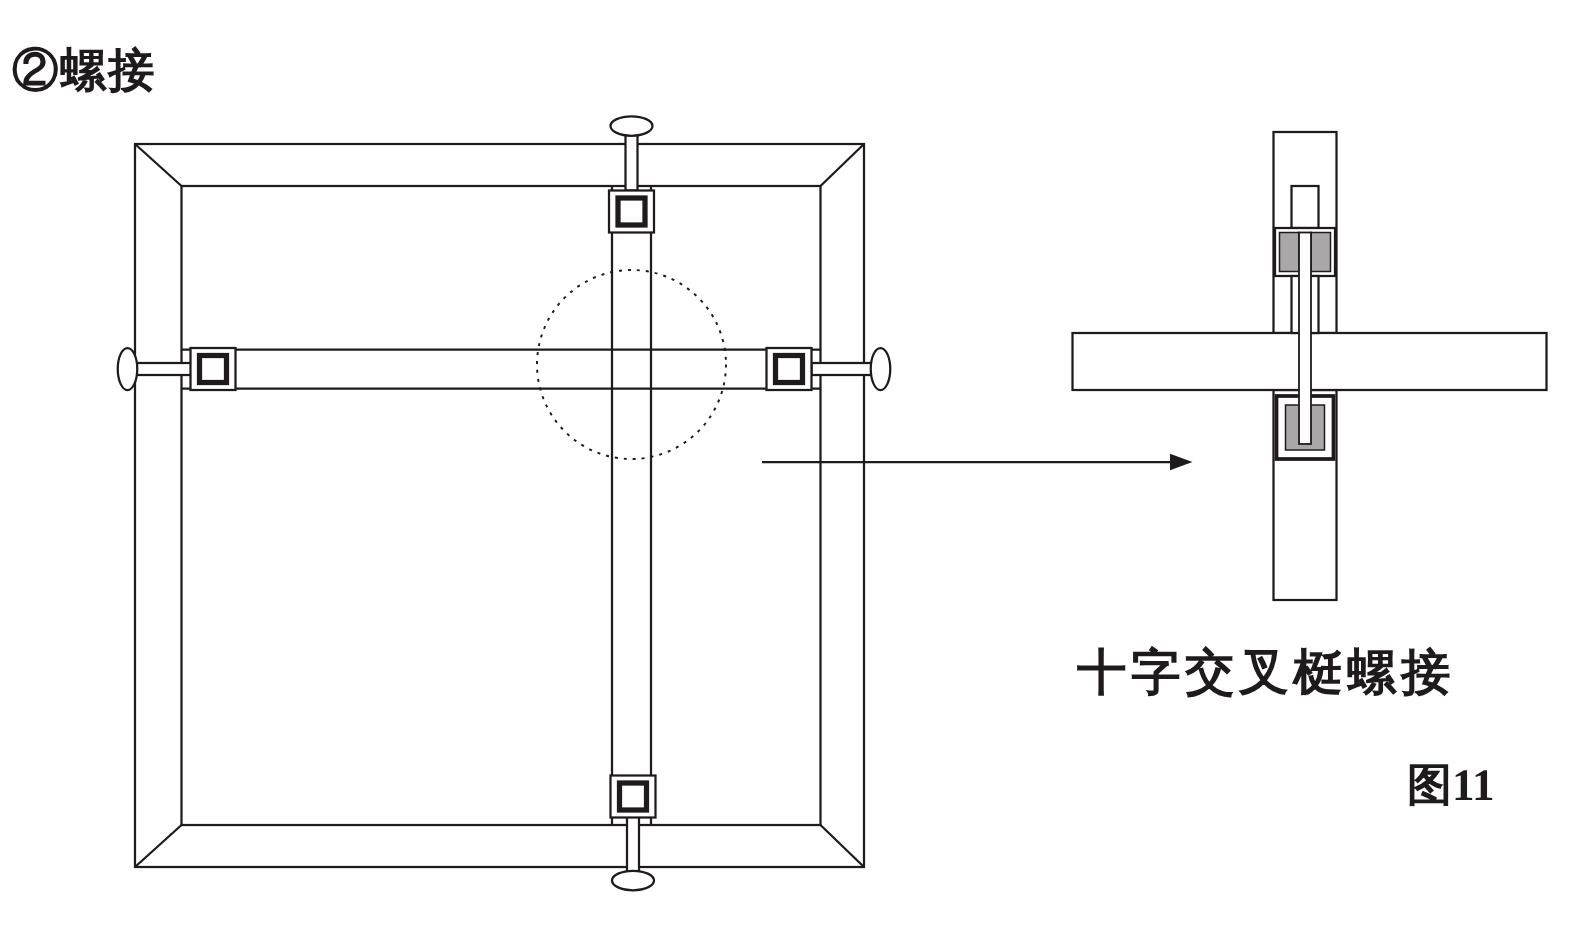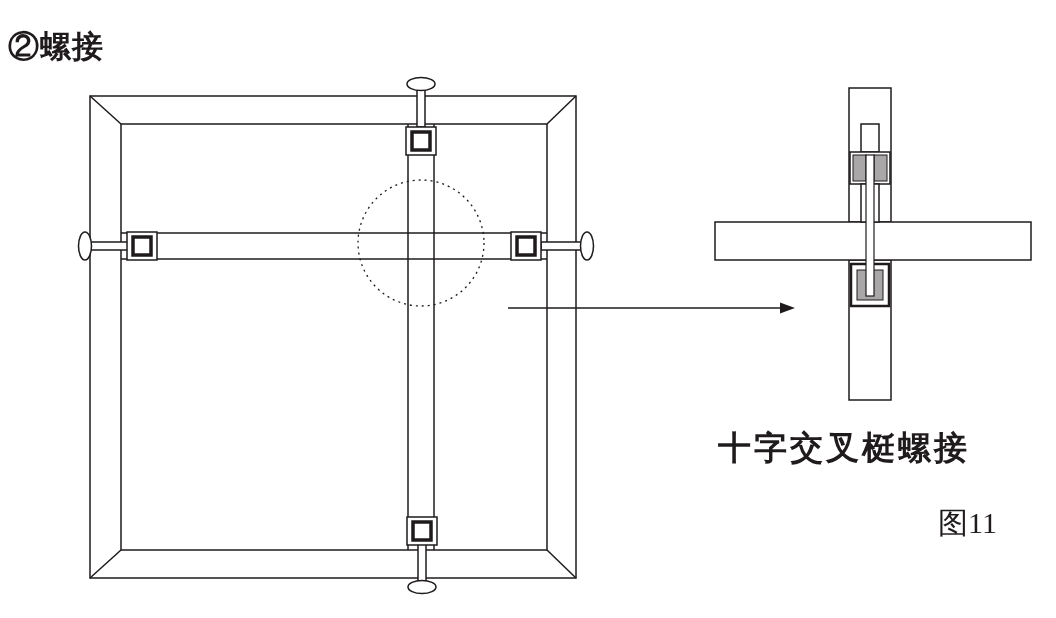--- a/index.html
+++ b/index.html
@@ -21,21 +21,21 @@
   .bold-sq{ stroke: var(--line, #1f1b1c); fill: none; stroke-width: 3.5; }
   .bold2  { stroke: var(--line, #1f1b1c); fill: #ffffff; stroke-width: 2.5; }
   .gray   { stroke: var(--line, #1f1b1c); fill: var(--gray-fill, #a9a7a8); stroke-width: 1; }
   .dotted { stroke: var(--line, #1f1b1c); fill: none; stroke-width: 1.3; stroke-dasharray: 2 4; }
   .ah     { fill: var(--line, #1f1b1c); stroke: none; }
 
   
   .label   { position: absolute; white-space: nowrap; }
   .title   { left: 8px;   top: 26px;  font-size: 31px; font-weight: bold; letter-spacing: 1px; }
   .caption { left: 718px; top: 426px; font-size: 33px; font-weight: bold; letter-spacing: 3px; }
-  .figure  { left: 938px; top: 503px; font-size: 30px; font-weight: normal; }
+  .figure  { left: 938px; top: 503px; font-size: 30px; font-weight: bold; }
 </style>
 </head>
 <body>
 
 <div class="stage">
 
   <svg width="1056" height="618" viewBox="0 0 1056 618">
 
     <g>
       <rect class="fw" x="90" y="96" width="486" height="482"></rect>

